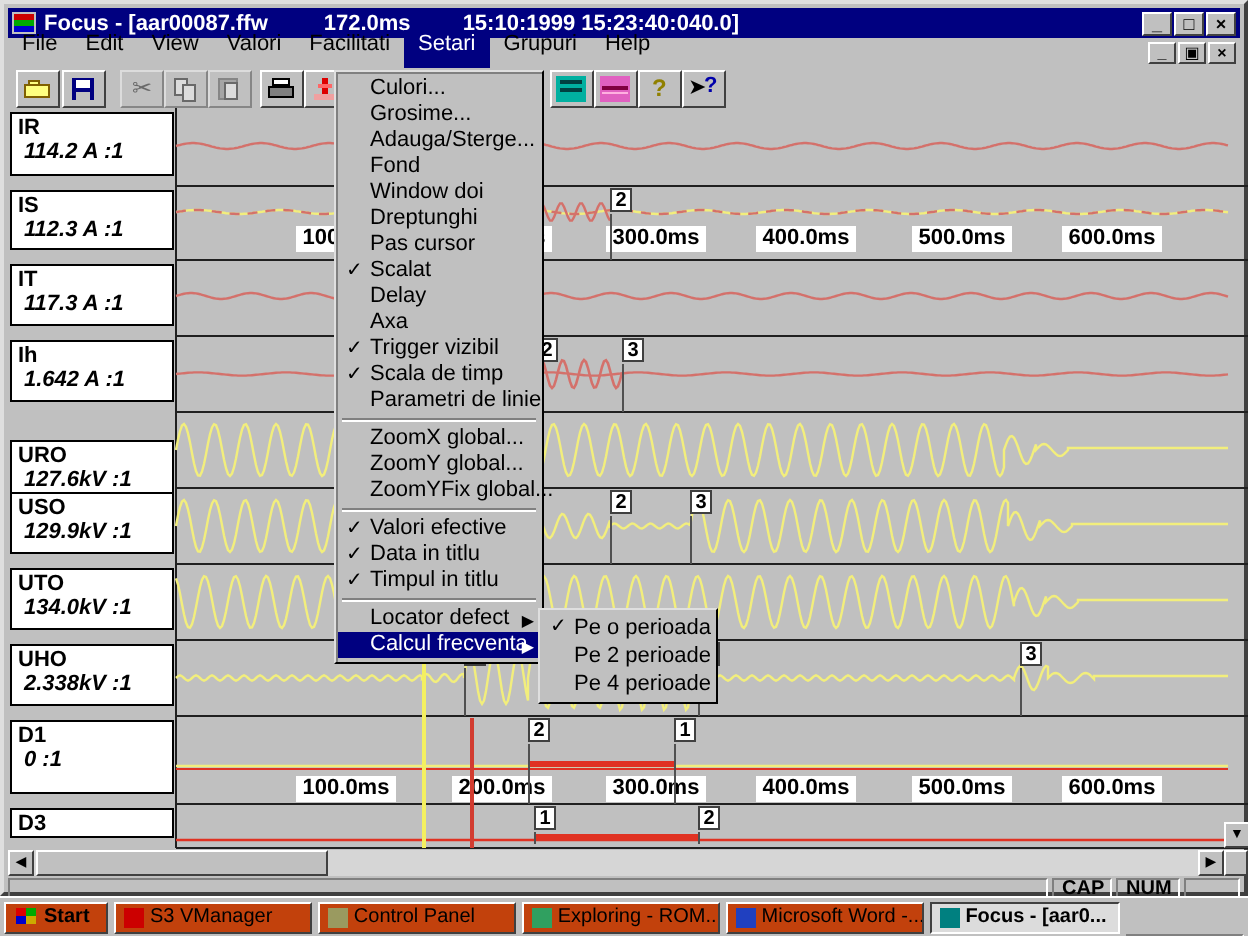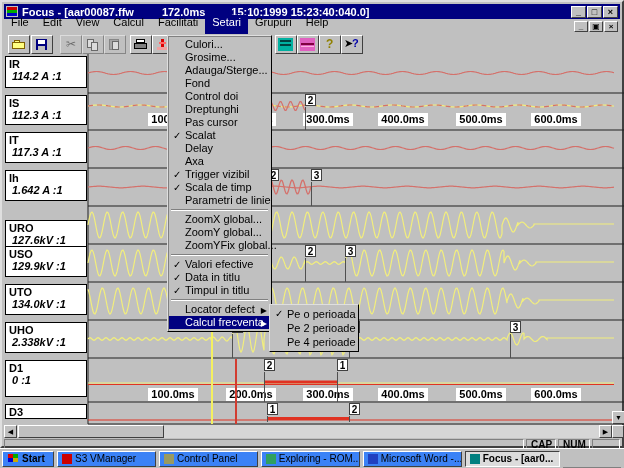--- a/index.html
+++ b/index.html
@@ -55,21 +55,21 @@
   .hscroll { position:absolute; top:423px; left:2px; width:620px; height:13px; background:#d6d6d6; }
   .sbtn { position:absolute; top:0; width:13px; height:13px; background:#c0c0c0; text-align:center; font-size:7px; line-height:12px; color:#000; }
   .sthumb { position:absolute; top:0; left:14px; width:146px; height:13px; background:#c0c0c0; }
   .vbtn { position:absolute; left:610px; top:409px; width:13px; height:13px; background:#c0c0c0; text-align:center; font-size:7px; line-height:12px; color:#000; z-index:7; }
 
   .statusbar { position:absolute; top:437px; left:2px; right:2px; height:11px; display:flex; gap:2px; align-items:stretch; }
   .spanel { height:11px; line-height:10px; padding:0 4px; color:#000; font-size:10px; font-weight:bold; }
   .sp-long { flex:1; } .sp-cap { width:30px; } .sp-num { width:32px; } .sp-end { width:28px; }
 
   .taskbar { position:absolute; top:448px; left:0; width:624px; height:20px; background:#c0c0c0; border-top:1px solid #fff; display:flex; align-items:center; padding:1px 2px; gap:3px; }
-  .task { height:16px; background:#3b82f6; display:flex; align-items:center; padding:0 4px; gap:3px; overflow:hidden; white-space:nowrap; font-size:10px; color:#000; }
+  .task { height:16px; background:#c2410c; display:flex; align-items:center; padding:0 4px; gap:3px; overflow:hidden; white-space:nowrap; font-size:10px; color:#000; }
   .task .ticn { width:12px; height:11px; flex:none; }
   .task.start { font-weight:bold; width:52px; flex:none; }
   .task.normal { width:104px; }
   .task.pressed { border-top:1px solid #404040; border-left:1px solid #404040; border-right:1px solid #fff; border-bottom:1px solid #fff; background:#dcdcdc; font-weight:bold; width:100px; }
   .tray { margin-left:auto; width:62px; height:16px; display:flex; align-items:center; justify-content:flex-end; gap:3px; padding:0 4px; font-size:10px; color:#000;margin-top:32px; }
 </style>
 </head>
 <body>
 
 <div class="screen">
@@ -88,21 +88,21 @@
         <span class="wbtn raised">_</span>
         <span class="wbtn raised">□</span>
         <span class="wbtn raised">×</span>
       </span>
     </div>
 
     <div class="menubar" id="menubar">
       <span class="menu-item">File</span>
         <span class="menu-item">Edit</span>
         <span class="menu-item">View</span>
-        <span class="menu-item">Calcul</span>
+        <span class="menu-item">Valori</span>
         <span class="menu-item">Facilitati</span>
         <span class="menu-item active">Setari</span>
         <span class="menu-item">Grupuri</span>
         <span class="menu-item">Help</span>
         <span class="mdi-btns">
         <span class="mdibtn raised">_</span>
         <span class="mdibtn raised">▣</span>
         <span class="mdibtn raised">×</span>
       </span>
     </div>
@@ -294,21 +294,21 @@
         <line x1="262" y1="380" x2="335" y2="380" stroke="#e03222" stroke-width="3"></line>
         <line x1="86" y1="418" x2="612" y2="418" stroke="#e03222" stroke-width="1.2"></line>
         <line x1="265" y1="416.5" x2="347" y2="416.5" stroke="#e03222" stroke-width="3"></line>
       </svg>
 
     <div class="ctx-menu raised" id="ctxmenu">
         <div class="ctx-item">Culori...</div>
         <div class="ctx-item">Grosime...</div>
         <div class="ctx-item">Adauga/Sterge...</div>
         <div class="ctx-item">Fond</div>
-        <div class="ctx-item">Control doi</div>
+        <div class="ctx-item">Window doi</div>
         <div class="ctx-item">Dreptunghi</div>
         <div class="ctx-item">Pas cursor</div>
         <div class="ctx-item">Scalat<span class="chk">✓</span></div>
         <div class="ctx-item">Delay</div>
         <div class="ctx-item">Axa</div>
         <div class="ctx-item">Trigger vizibil<span class="chk">✓</span></div>
         <div class="ctx-item">Scala de timp<span class="chk">✓</span></div>
         <div class="ctx-item">Parametri de linie</div>
         <div class="ctx-sep"></div>
         <div class="ctx-item">ZoomX global...</div>

